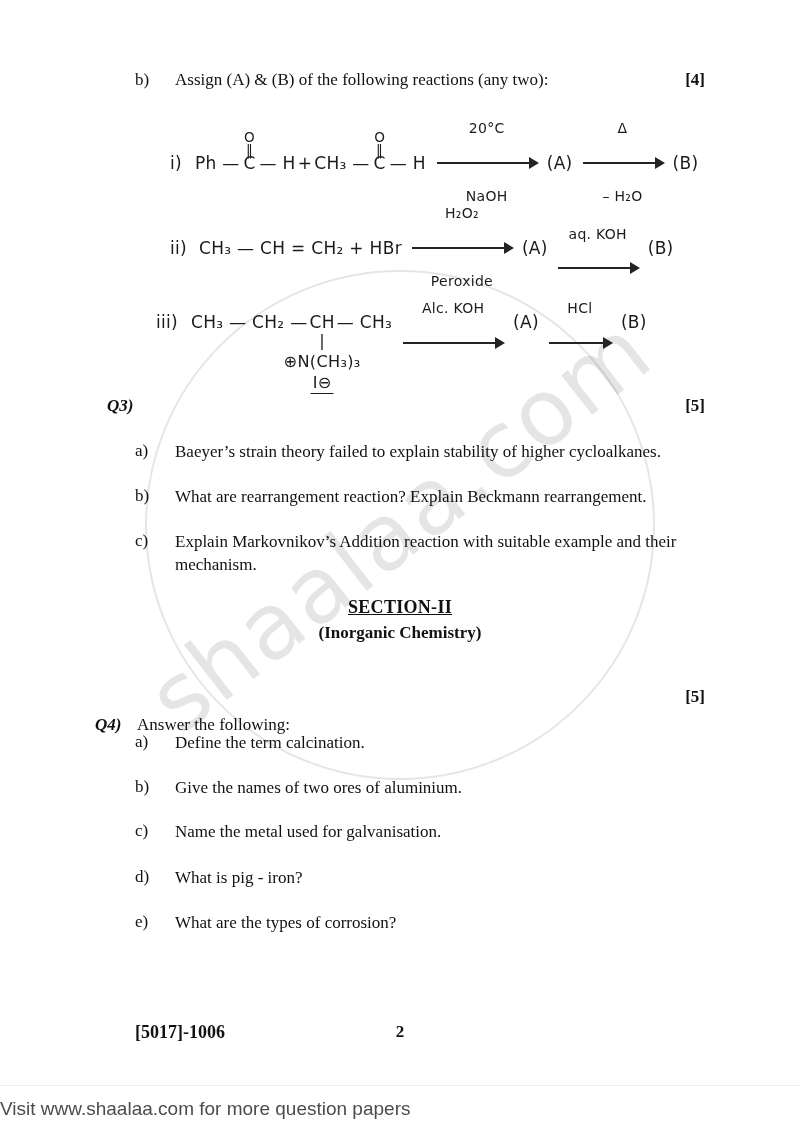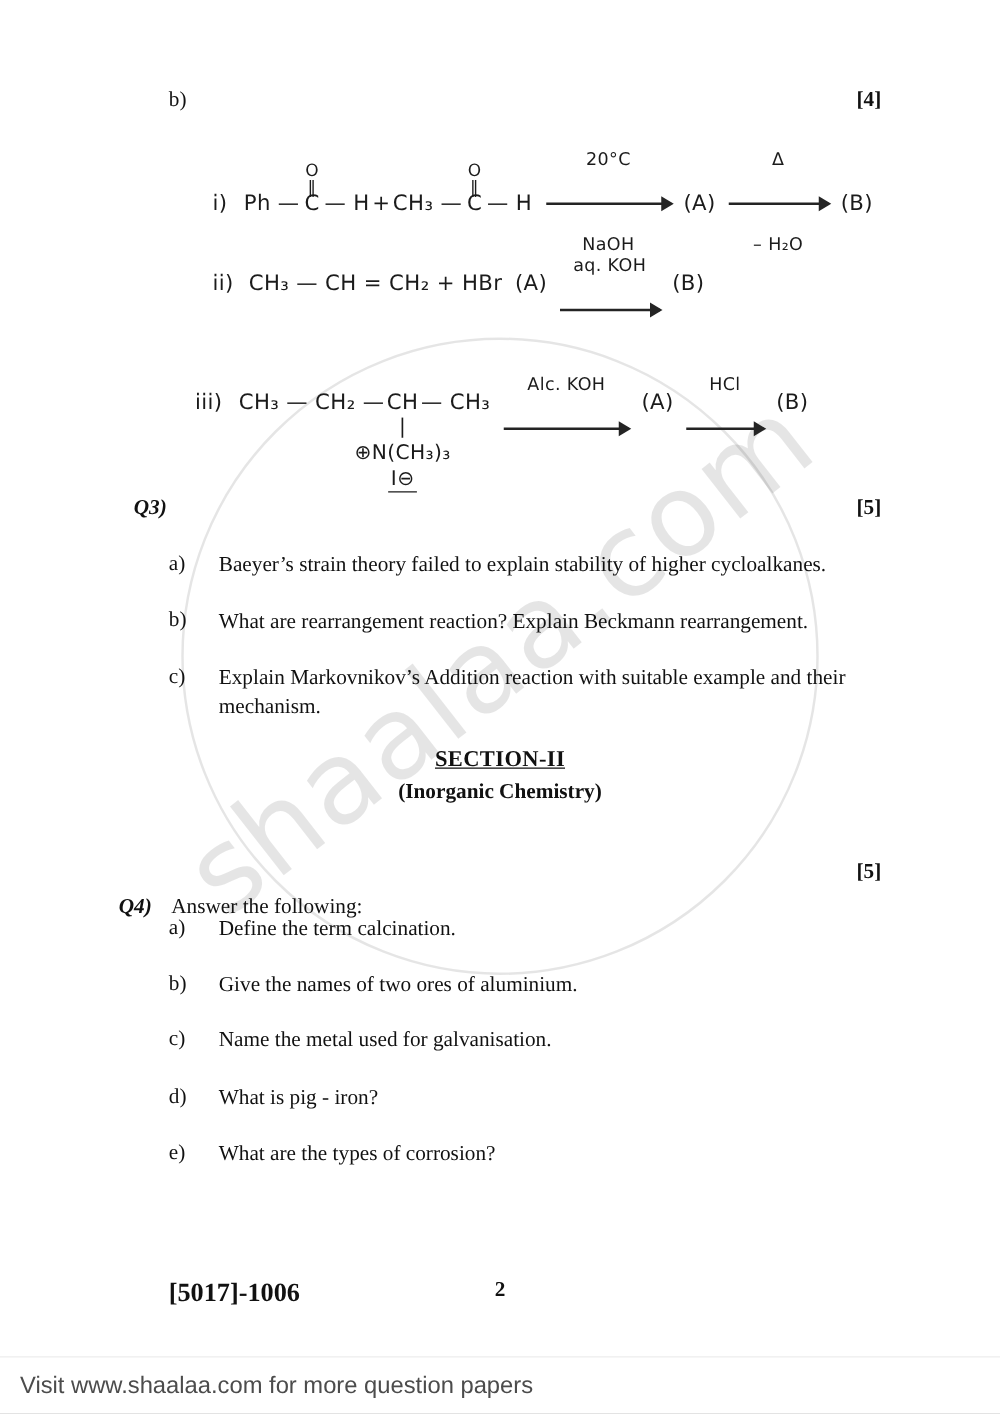--- a/index.html
+++ b/index.html
@@ -58,42 +58,43 @@
   .shaft-lg { min-width:100px; } .shaft-md { min-width:80px; } .shaft-sm { min-width:62px; }
   .ch-anchor { position:relative; display:inline-block; }
   .below-group {
     position:absolute; top:1.15em; left:50%; transform:translateX(-50%);
     display:flex; flex-direction:column; align-items:center;
     line-height:1.3; font-size:0.95em; white-space:nowrap;
   }
   .below-group .ion { border-bottom:1.5px solid #1b1b1b; padding:0 2px; }
 
   
-  .footer-code { position:absolute; left:135px; top:1022px; font-weight:bold; font-size:21px; }
+  .footer-code { position:absolute; left:135px; top:1022px; font-weight:bold; font-size:18px; }
   .footer-page { position:absolute; left:0; right:0; top:1022px; text-align:center; font-weight:bold; font-size:17px; }
   .bottom-bar {
     position:absolute; left:0; right:0; bottom:0; height:46px; background:#fff;
-    border-top:1px solid #ededed; display:flex; align-items:center; padding-left:16px;
+    border-top:1px solid #ededed; display:flex; align-items:center; 
     font-family:"Liberation Sans", sans-serif; font-size:19px; color:#4c4c4c;
   }
 </style>
 </head>
 <body>
 
 <div class="page">
 
   <div class="watermark-wrap">
     <div class="watermark-circle"></div>
     <div class="watermark-text">shaalaa.com</div>
   </div>
 
   <div class="content">
 
     <div class="qline" style="left:135px; top:70px; width:545px;">
       <span class="qlabel">b)</span>
+      <span>Assign (A) &amp; (B) of the following reactions (any two):</span>
     </div>
     <span class="marks" style="right:95px; top:70px;">[4]</span>
 
     <div class="rxn-row" style="left:170px; top:120px;">
       <span class="rxn-num">i)</span>
       <span class="formula">
         <span>Ph —</span><span class="carbonyl"><span class="oxy">O</span><span class="dbl">‖</span><span>C</span></span><span>— H</span><span class="plus">+</span><span>CH₃ —</span><span class="carbonyl"><span class="oxy">O</span><span class="dbl">‖</span><span>C</span></span><span>— H</span>
       </span>
       <span class="rxn-arrow">
         <span class="arrow-label">20°C</span>
@@ -105,20 +106,25 @@
         <span class="arrow-label">Δ</span>
         <span class="arrow-shaft shaft-md"></span>
         <span class="arrow-label">– H₂O</span>
       </span>
       <span>(B)</span>
     </div>
 
     <div class="rxn-row" style="left:170px; top:205px;">
       <span class="rxn-num">ii)</span>
       <span class="formula">CH₃ — CH = CH₂ + HBr</span>
+      <span class="rxn-arrow">
+        <span class="arrow-label">H₂O₂</span>
+        <span class="arrow-shaft shaft-lg"></span>
+        <span class="arrow-label">Peroxide</span>
+      </span>
       <span>(A)</span>
       <span class="rxn-arrow">
         <span class="arrow-label">aq. KOH</span>
         <span class="arrow-shaft shaft-md"></span>
       </span>
       <span>(B)</span>
     </div>
 
     <div class="rxn-row" style="left:156px; top:300px;">
       <span class="rxn-num">iii)</span>

